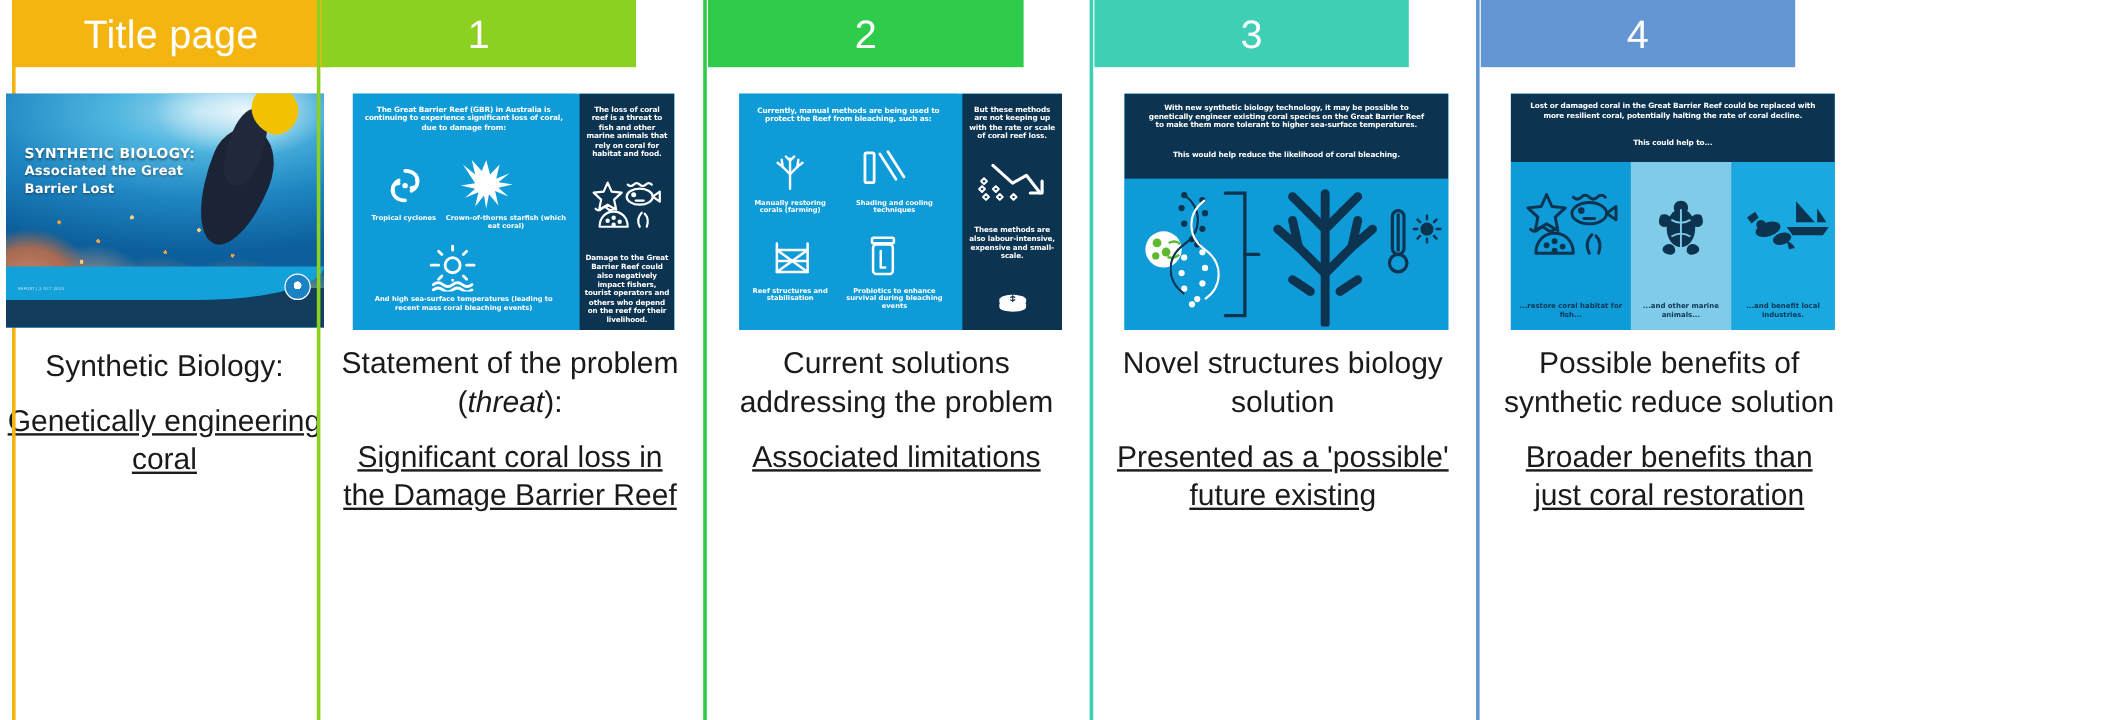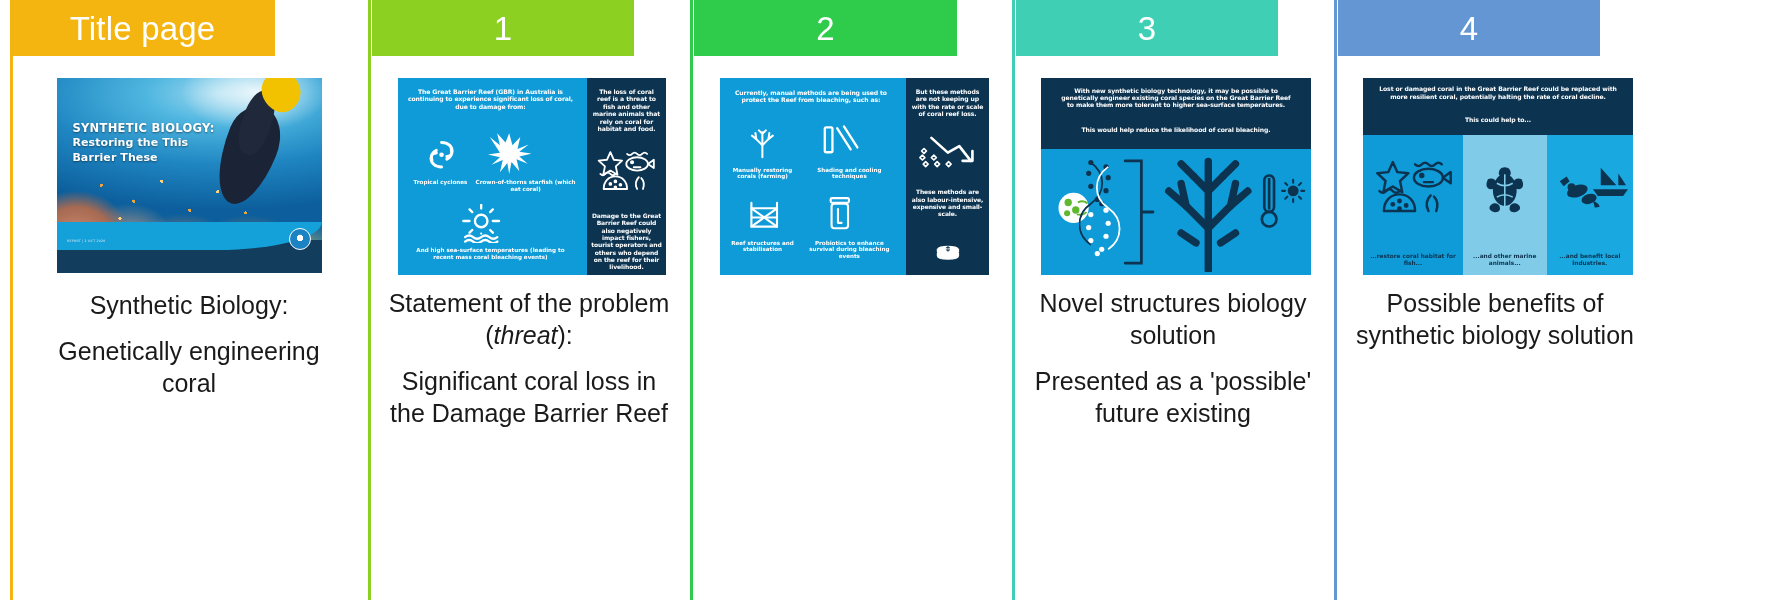--- a/index.html
+++ b/index.html
@@ -86,25 +86,25 @@
   .caption {
     width: 100%;
     padding: 12px 8px 0 8px;
     text-align: center;
     color: #1a1a1a;
     font-size: 25px;
     line-height: 1.28;
     font-weight: 400;
   }
   .caption .para { margin: 0 0 14px 0; }
-  .caption .para:last-child { margin-bottom: 0; }
+  .caption .para:last-child { margin-bottom: 0; text-decoration: underline; }
   .caption em { font-style: italic; }
 
   
-  #card-0 { width: 368px; padding-left: 10px; }
+  #card-0 { width: 264px; padding-left: 10px; }
   #card-0 .card-header { background: #f5b511; width: 265px; margin-left: 0; }
   #card-0 .card-body { padding-left: 0; }
   #card-0 .card-body::before { background: #f5b511; left: 0; }
   #card-0 .thumb { width: 265px; height: 195px; margin-left: 0; }
   #card-0 .caption { width: 290px; padding-top: 16px; }
 
   
   .photo {
     position: absolute; inset: 0;
     background:
@@ -242,22 +242,22 @@
       <div class="thumb">
         <div class="photo">
           <div class="sun"></div>
           <div class="reefbed"></div>
           <div class="fishdots"></div>
           <div class="diver-body"></div>
           <div class="diver-leg"></div>
           <div class="fin"></div>
           <div class="titletext">
             <div class="l1">SYNTHETIC BIOLOGY:</div>
-            <div>Restoring the This</div>
-            <div>Barrier These</div>
+            <div>Associated the Great</div>
+            <div>Barrier Lost</div>
           </div>
           <div class="footerband"></div>
           <div class="footerwave"></div>
           <div class="footmicro">REPORT | 2 OCT 2020</div>
           <div class="logo"></div>
         </div>
       </div>
 
       <div class="caption">
         <p class="para">Synthetic Biology:</p>
@@ -403,20 +403,24 @@
             <svg viewBox="0 0 40 24" fill="none" stroke="#fff" stroke-width="2">
               <ellipse cx="20" cy="5" rx="15" ry="4.6" fill="#fff" stroke="none"></ellipse>
               <path d="M5 5v4c0 2.6 6.7 4.6 15 4.6S35 11.6 35 9V5" fill="#fff"></path>
               <path d="M5 11v4c0 2.6 6.7 4.6 15 4.6S35 17.6 35 15v-4" fill="#fff"></path>
               <path d="M20 1.5v7M17.5 3.5c1.6-1 4-1 5 0M17.5 6.5c1 1 3.4 1 5 0" stroke="#0c3350" stroke-width="1.4" stroke-linecap="round"></path>
             </svg>
           </div>
         </div>
       </div>
 
+      <div class="caption">
+        <p class="para">Current solutions addressing the problem</p>
+        <p class="para">Associated limitations</p>
+      </div>
     </div>
   </div>
 
   <div class="card has-rule" id="card-3">
     <div class="card-header">
       <span>3</span>
     </div>
     <div class="card-body">
 
       <div class="thumb">
@@ -561,18 +565,19 @@
               <ellipse cx="38" cy="36" rx="8" ry="5" transform="rotate(-18 38 36)"></ellipse>
               <circle cx="20" cy="24" r="4"></circle>
               <path d="M42 38c3 1 6 3 7 6l-5 1z"></path>
             </svg>
           </div>
           <div class="ig-cap" style="left:4%;right:4%;bottom:6%;font-size:5.8px;color:#0c3350;">...and benefit local industries.</div>
         </div>
       </div>
 
       <div class="caption">
-        <p class="para">Possible benefits of synthetic biology solution</p>
+        <p class="para">Possible benefits of synthetic reduce solution</p>
+        <p class="para">Broader benefits than just coral restoration</p>
       </div>
     </div>
   </div>
 
 </div>
 
 </body></html>

